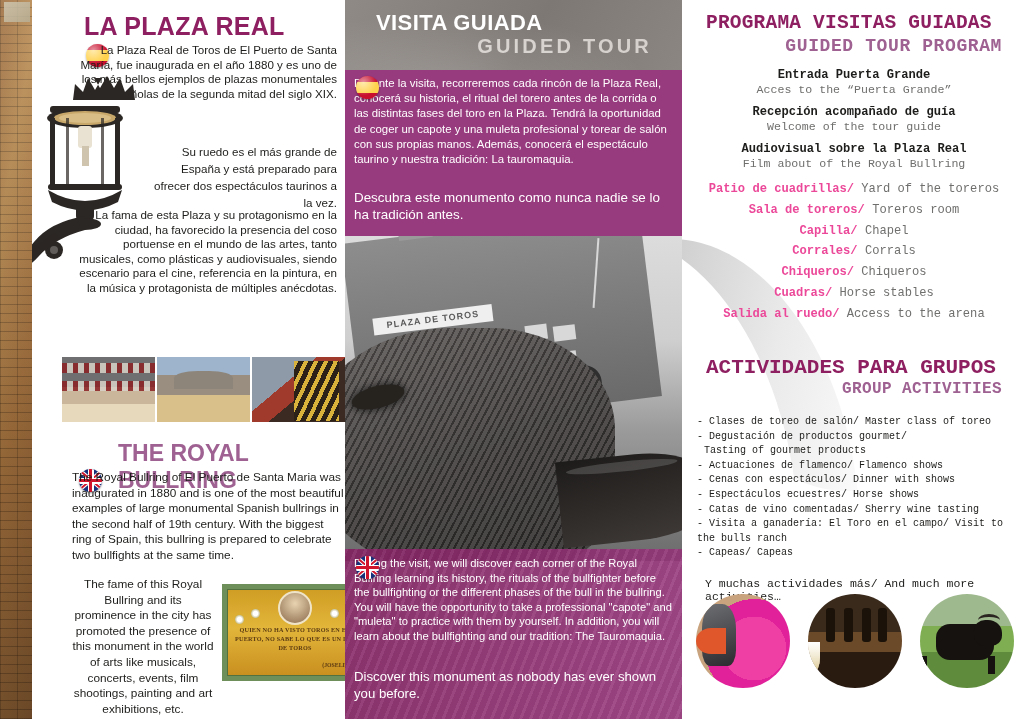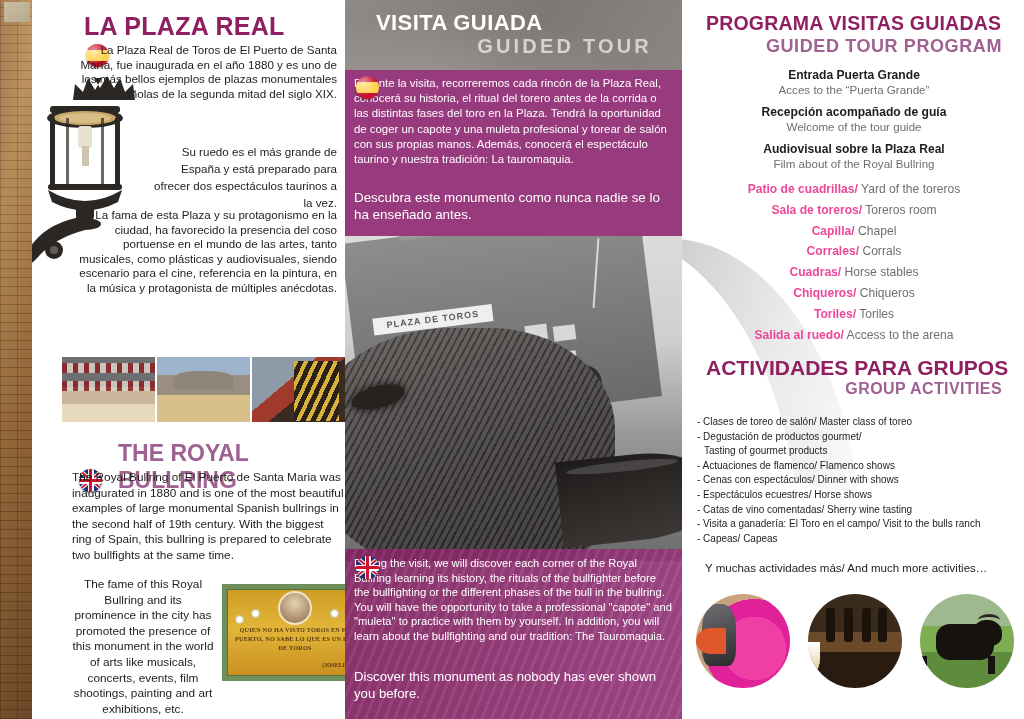--- a/index.html
+++ b/index.html
@@ -231,21 +231,21 @@
     font-size:11.2px;line-height:14.6px;color:#fff;z-index:4;
   }
   .c2-p4{
     position:absolute;left:9px;top:668px;width:318px;
     font-size:13.2px;line-height:17px;color:#fff;z-index:4;
   }
 
   
   .col3{
     position:absolute;left:682px;top:0;width:342px;height:719px;z-index:2;
-    background:#fff;overflow:hidden;
+    background:#fff;overflow:hidden;font-family:Liberation Mono, monospace;
   }
   .crescent{
     position:absolute;left:-8px;top:230px;width:170px;height:270px;
     background:linear-gradient(110deg,#c9c9c9,#e9e9e9 55%,#fafafa);
     border-radius:0 100% 0 100%;
     transform:rotate(-6deg);
     opacity:.95;
   }
   .crescent2{
     position:absolute;left:-70px;top:224px;width:170px;height:280px;
@@ -386,21 +386,21 @@
   <div class="col2">
 
     <div class="c2-head">
       <div class="c2-h1">VISITA GUIADA</div>
       <div class="c2-h2">GUIDED TOUR</div>
     </div>
 
     <div class="c2-purple"></div>
     <div class="flagdot flag-es c2-flag"></div>
     <div class="c2-p1">Durante la visita, recorreremos cada rincón de la Plaza Real, conocerá su historia, el ritual del torero antes de la corrida o las distintas fases del toro en la Plaza. Tendrá la oportunidad de coger un capote y una muleta profesional y torear de salón con sus propias manos. Además, conocerá el espectáculo taurino y nuestra tradición: La tauromaquia.</div>
-    <div class="c2-p2">Descubra este monumento como nunca nadie se lo ha enseñado antes.</div>
+    <div class="c2-p2">Descubra este monumento como nunca nadie se lo ha tradición antes.</div>
 
     <div class="c2-photo">
       <div class="bullring-bldg">
         <div class="cap" style="left:58px;"></div>
 
         <div class="sign">PLAZA DE TOROS</div>
         <div class="win" style="left:172px;top:104px;"></div>
         <div class="win" style="left:200px;top:108px;"></div>
         <div class="win" style="left:168px;top:130px;"></div>
         <div class="win" style="left:198px;top:134px;"></div>
@@ -445,23 +445,22 @@
           <div class="en">Welcome of the tour guide</div>
         </div>
         <div class="pair">
           <div class="es">Audiovisual sobre la Plaza Real</div>
           <div class="en">Film about of the Royal Bullring</div>
         </div>
         <div class="one"><b>Patio de cuadrillas/</b><span> Yard of the toreros</span></div>
         <div class="one"><b>Sala de toreros/</b><span> Toreros room</span></div>
         <div class="one"><b>Capilla/</b><span> Chapel</span></div>
         <div class="one"><b>Corrales/</b><span> Corrals</span></div>
+        <div class="one"><b>Chiqueros/</b><span> Chiqueros</span></div>
         <div class="one"><b>Cuadras/</b><span> Horse stables</span></div>
-        <div class="one"><b>Chiqueros/</b><span> Chiqueros</span></div>
-        <div class="one"><b>Toriles/</b><span> Toriles</span></div>
         <div class="one"><b>Salida al ruedo/</b><span> Access to the arena</span></div>
       </div>
 
     <div class="c3-h3">ACTIVIDADES PARA GRUPOS</div>
     <div class="c3-h4">GROUP ACTIVITIES</div>
 
     <div class="acts">
       <ul id="activities-list">
           <li>- Clases de toreo de salón/ Master class of toreo</li>
           <li>- Degustación de productos gourmet/</li>

